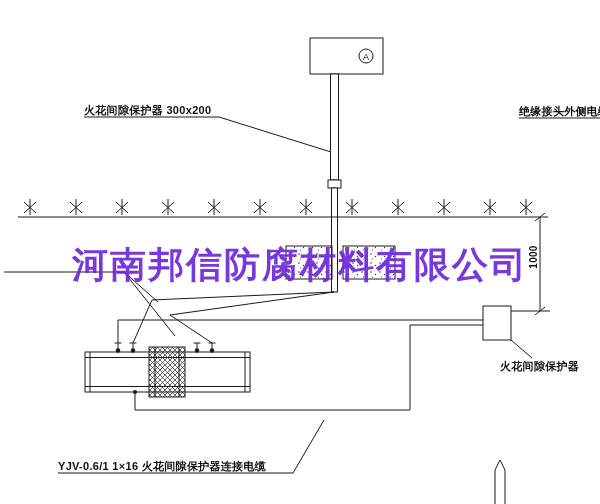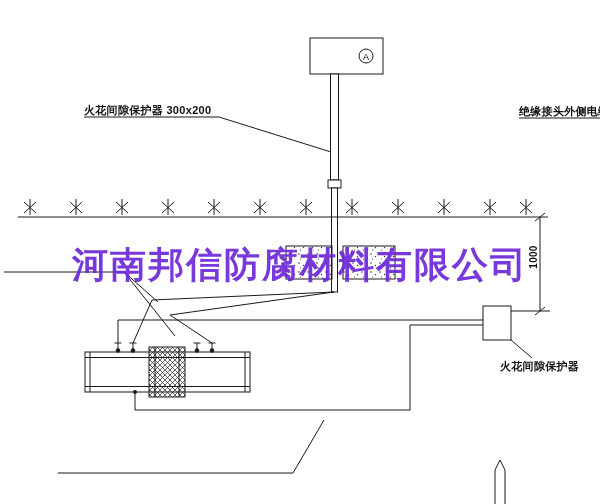--- a/index.html
+++ b/index.html
@@ -159,18 +159,19 @@
     </g>
   </svg>
 
   <div class="lbl" style="left:84px; top:103px;">火花间隙保护器 300x200</div>
 
   <div class="lbl" style="left:519px; top:104px;">绝缘接头外侧电缆</div>
 
 
   <div class="lbl" style="left:480px; top:359px;margin-left:20px;">火花间隙保护器</div>
 
+  <div class="lbl" style="left:58px; top:459px;">YJV-0.6/1 1×16  火花间隙保护器连接电缆</div>
 
   <div class="lbl dim" style="left:514px; top:250px; width:40px;">1000</div>
 
   <div class="watermark">河南邦信防腐材料有限公司</div>
 
 </div>
 
 </body></html>

